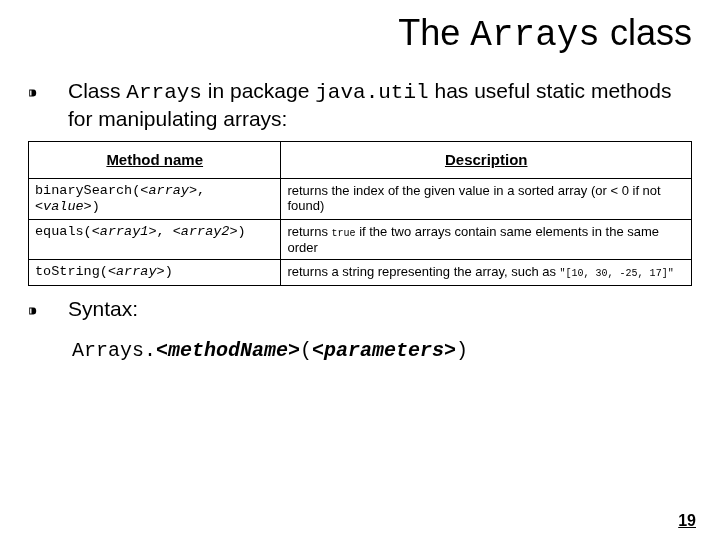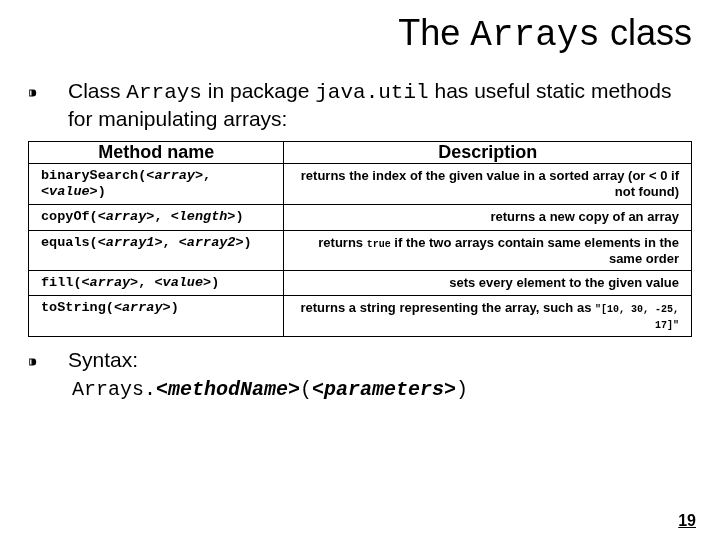--- a/index.html
+++ b/index.html
@@ -34,40 +34,40 @@
     padding-left: 0;
   }
   .bullet-text { flex: 1; line-height: 1.25; margin-left: 24px; }
   table {
     border-collapse: collapse;
     width: 100%;
     margin: 8px 0 10px 0;
   }
   th, td {
     border: 1.5px solid #000;
-    padding: 4px 12px;
+    padding: 4px 6px;
     text-align: left;
     vertical-align: top;
     font-size: 14px;
     line-height: 1.2;
-    font-weight: bold;
   }
   th {
     font-family: Verdana, Geneva, sans-serif;
     font-weight: bold;
     text-align: center;
-    font-size: 18px;
-    padding: 0;
+    font-size: 15px;
+    padding: 9px;
+    text-decoration: underline;
   }
   td.method-cell { font-family: "Courier New", Courier, monospace; font-size: 13.5px; }
-  td.desc-cell { font-family: Verdana, Geneva, sans-serif; font-size: 13px; text-align: right; }
+  td.desc-cell { font-family: Verdana, Geneva, sans-serif; font-size: 13px; }
   .syntax-line {
     font-size: 20px;
     margin-left: 44px;
-    margin-top: 2px;
+    margin-top: 14px;
   }
   .syntax-line .mono { font-size: 20px; }
   .syntax-line .bi { font-weight: bold; font-style: italic; }
   .page-num {
     position: absolute;
     bottom: 10px;
     right: 24px;
     font-size: 16px;
     font-weight: bold;
     text-decoration: underline;
@@ -94,30 +94,22 @@
       <th>Method name</th>
       <th>Description</th>
     </tr>
   </thead>
   <tbody>
     <tr>
       <td class="method-cell"><span>binarySearch(</span><span class="italic">&lt;array&gt;</span><span>, </span><span class="italic">&lt;value&gt;</span><span>)</span></td>
       <td class="desc-cell">returns the index of the given value in a sorted array (or &lt; 0 if not found)</td>
     </tr>
     <tr>
-      <td class="method-cell"><span>copyOf(</span><span class="italic">&lt;array&gt;</span><span>, </span><span class="italic">&lt;length&gt;</span><span>)</span></td>
-      <td class="desc-cell">returns a new copy of an array</td>
-    </tr>
-    <tr>
       <td class="method-cell"><span>equals(</span><span class="italic">&lt;array1&gt;</span><span>, </span><span class="italic">&lt;array2&gt;</span><span>)</span></td>
       <td class="desc-cell"><span>returns </span><span class="small-mono">true</span><span> if the two arrays contain same elements in the same order</span></td>
-    </tr>
-    <tr>
-      <td class="method-cell"><span>fill(</span><span class="italic">&lt;array&gt;</span><span>, </span><span class="italic">&lt;value&gt;</span><span>)</span></td>
-      <td class="desc-cell">sets every element to the given value</td>
     </tr>
     <tr>
       <td class="method-cell"><span>toString(</span><span class="italic">&lt;array&gt;</span><span>)</span></td>
       <td class="desc-cell"><span>returns a string representing the array, such as </span><span class="small-mono">"[10, 30, -25, 17]"</span><span></span></td>
     </tr>
   </tbody>
 </table>
 
 <div class="bullet-row">
   <div class="bullet-marker">⁍</div>

